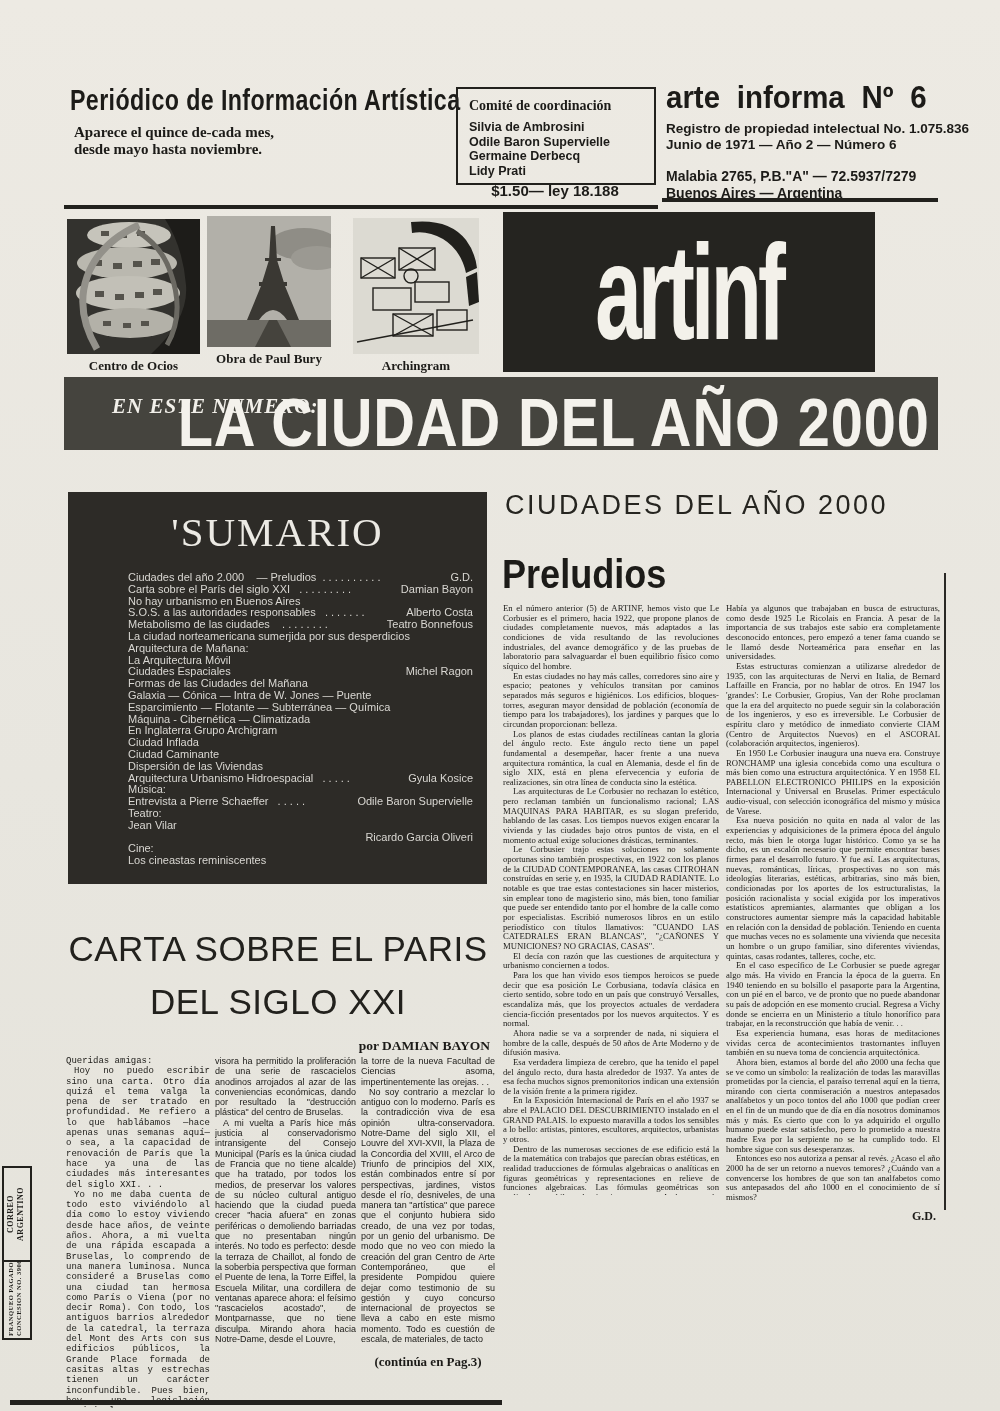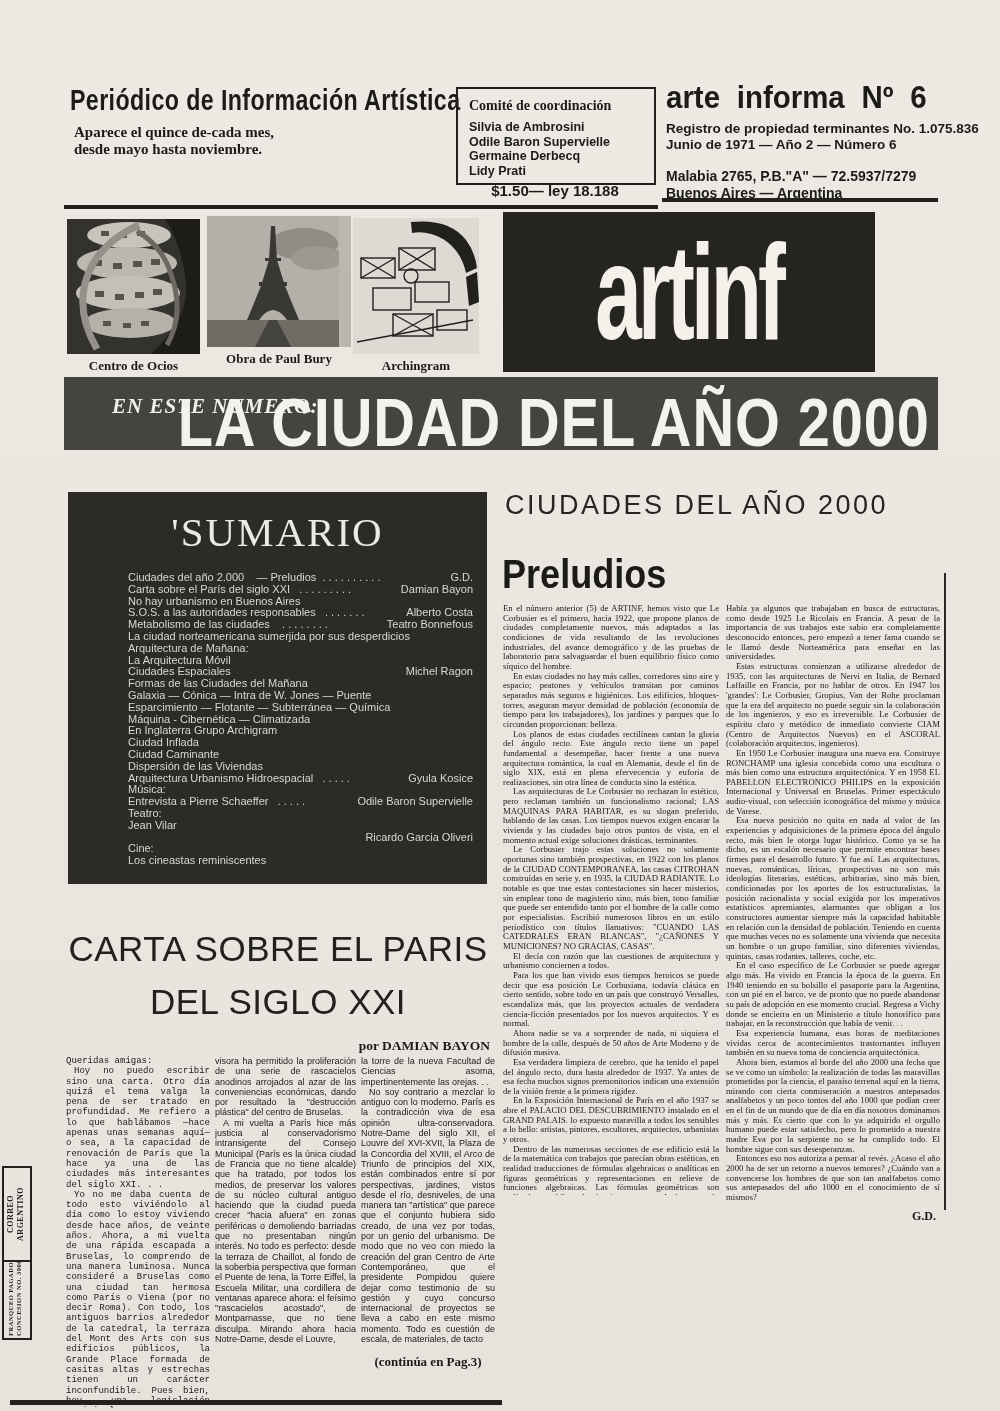--- a/index.html
+++ b/index.html
@@ -104,21 +104,21 @@
         <div>Germaine Derbecq</div>
         <div>Lidy Prati</div>
       </div>
   </div>
   <div class="abs price">$1.50— ley 18.188</div>
 
   <div class="abs brand-line">
     <span>arte informa</span>&nbsp;<span>Nº 6</span>
   </div>
   <div class="abs registry">
-    <span>Registro de propiedad terminantes No. 1.075.836</span><br>
+    <span>Registro de propiedad intelectual No. 1.075.836</span><br>
     <span>Junio de 1971 — Año 2 — Número 6</span>
   </div>
   <div class="abs address">
     <span>Malabia 2765, P.B."A" — 72.5937/7279</span><br>
     <span>Buenos Aires — Argentina</span>
   </div>
   <div class="abs rule rule-left"></div>
   <div class="abs rule rule-right"></div>
 
   <figure class="abs photo" style="left:67px;top:219px;width:133px">
@@ -146,21 +146,21 @@
             <rect x="56" y="104" width="8" height="5"></rect>
             <rect x="74" y="102" width="8" height="5"></rect>
         </g>
         <path d="M30 130 Q8 92 20 58 Q32 24 72 6" fill="none" stroke="#93918a" stroke-width="7"></path>
         <path d="M100 126 Q118 95 104 55 Q96 28 70 12" fill="none" stroke="#6b6962" stroke-width="5"></path>
       </svg>
     </div>
     <figcaption class="caption">Centro de Ocios Sexuales</figcaption>
   </figure>
 
-  <figure class="abs photo" style="left:207px;top:216px;width:144px">
+  <figure class="abs photo" style="left:207px;top:216px;width:124px">
     <div class="photo-img" style="height:131px">
       <svg width="132" height="131" viewBox="0 0 132 131">
         <rect width="132" height="131" fill="#b2b0a9"></rect>
         <ellipse cx="97" cy="28" rx="34" ry="16" fill="#8f8d86"></ellipse>
         <ellipse cx="110" cy="42" rx="26" ry="12" fill="#9b9992"></ellipse>
         <rect y="104" width="132" height="27" fill="#6e6c65"></rect>
         <path d="M48 131 L62 104 L70 104 L84 131 Z" fill="#45433d"></path>
         <path d="M64 10 L68 10 L70 44 L78 70 L92 104 L80 104 Q66 84 52 104 L40 104 L54 70 L62 44 Z" fill="#3a3833"></path>
         <rect x="52" y="66" width="28" height="4" fill="#3a3833"></rect>
         <rect x="58" y="42" width="16" height="3" fill="#3a3833"></rect>

